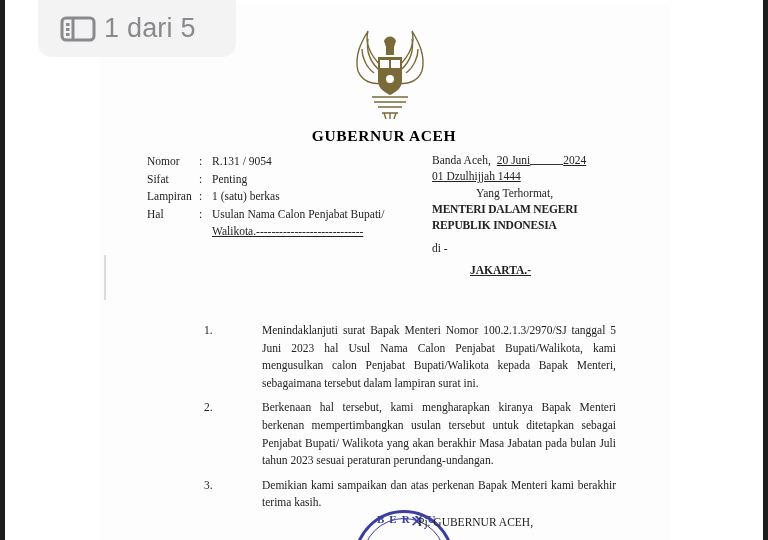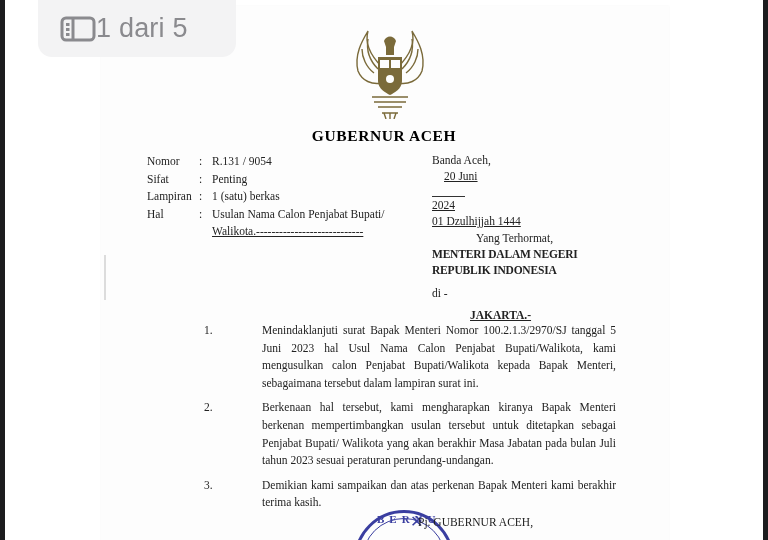--- a/index.html
+++ b/index.html
@@ -13,21 +13,21 @@
 
   .page {
     position:absolute; left:101px; top:6px; width:568px; height:540px;
     background:#fdfdfd;
     box-shadow: 0 0 2px rgba(0,0,0,0.04);
   }
 
   .page-indicator {
     position:absolute; left:38px; top:0px; width:198px; height:57px;
     background:#f3f3f4; border-radius:0 0 14px 14px;
-    display:flex; align-items:center; padding-left:22px; box-sizing:border-box;
+    display:flex; align-items:center; gap:8px; padding-left:22px; box-sizing:border-box;
     z-index:5;
   }
   .page-indicator .icon { width:36px; height:26px; }
   .page-indicator .label {
     font-family:"Liberation Sans", "DejaVu Sans", sans-serif;
     font-size:27px; color:#8a8a8e; letter-spacing:0.2px;
   }
 
   .emblem { position:absolute; left:342px; top:27px; width:96px; height:92px; }
 
@@ -38,22 +38,22 @@
 
   .meta { position:absolute; left:147px; top:153px; font-size:11.5px; color:#222; line-height:17.5px; }
   .meta .row { display:flex;align-items:flex-end; }
   .meta .k { width:52px; }
   .meta .c { width:13px; }
   .meta .v { }
   .meta .under { text-decoration:underline;margin-top:16px; }
   .meta .cont { padding-left:65px; }
 
   .addr { position:absolute; left:432px; top:152px; font-size:11.5px; color:#222; line-height:16px; width:180px; }
-  .addr .date-line { display:flex;flex-direction:column; }
-  .addr .date-line .u { text-decoration:underline; margin-left:12px; }
+  .addr .date-line { display:flex; }
+  .addr .date-line .u { text-decoration:underline; margin-left:6px; }
   .addr .date-line .gap { display:inline-block; width:33px; border-bottom:1px solid #333; height:12px; }
   .addr .hijri { text-align:left; padding-right:24px;text-decoration:underline; }
   .addr .greet { margin-top:1px;margin-left:44px; }
   .addr .bold { font-weight:bold; letter-spacing:-0.2px; }
   .addr .di { margin-top:7px; }
   .addr .city { margin-top:6px; padding-left:38px; font-weight:bold; text-decoration:underline; }
 
   .body-text { position:absolute; left:204px; top:322px; width:412px; font-size:11.5px; line-height:17.6px; color:#222; }
   .item { display:flex; margin-bottom:7px; }
   .item .num { width:14px; flex:none; }

